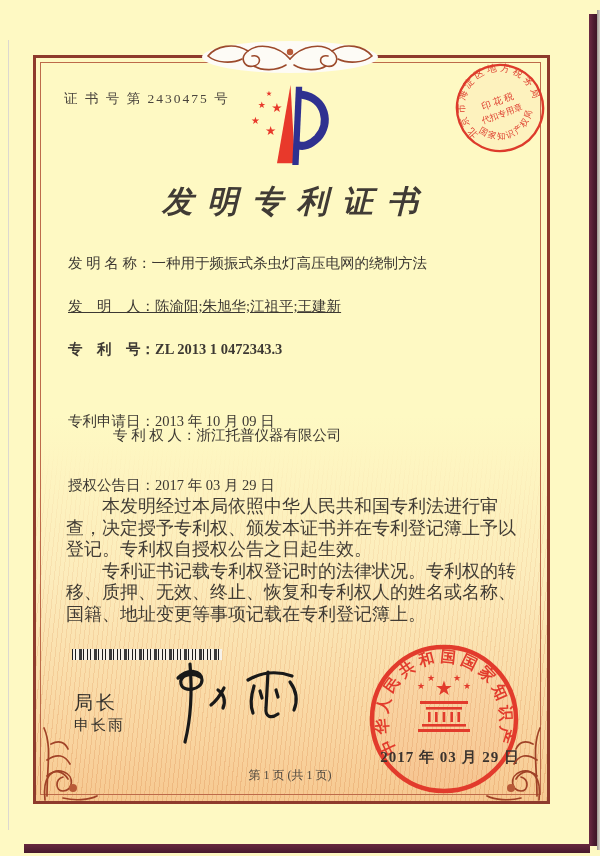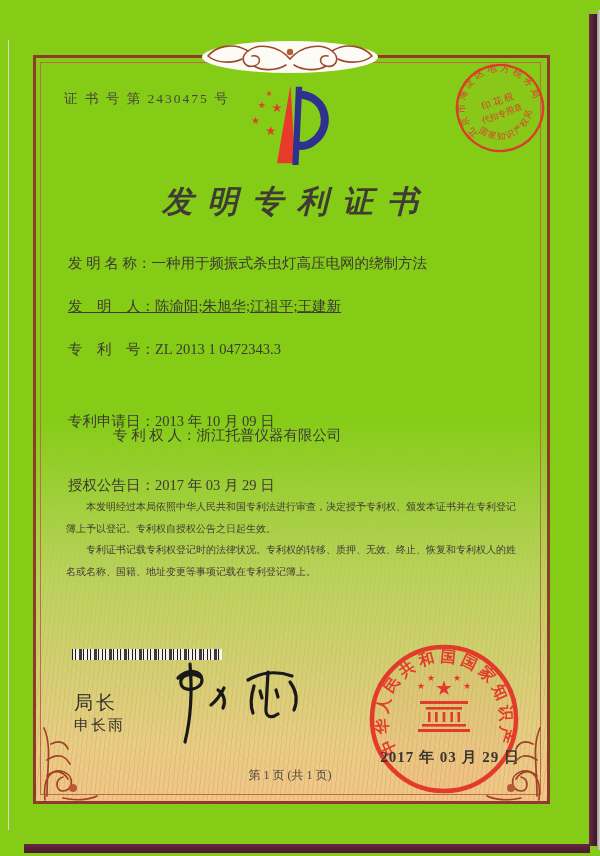--- a/index.html
+++ b/index.html
@@ -1,16 +1,16 @@
 <!DOCTYPE html>
 <html><head>
 <meta charset="utf-8">
 <style>
   html,body{margin:0;padding:0;background:#ffffff;}
-  #page{position:relative;width:600px;height:856px;background:#84cc16;overflow:hidden;
+  #page{position:relative;width:600px;height:856px;background:#fef9c3;overflow:hidden;
         font-family:"Liberation Serif","DejaVu Serif",serif;color:#3d3933;}
   
   .edge-right{position:absolute;left:589px;top:14px;width:8px;height:832px;
       background:linear-gradient(90deg,#6d2b44,#4c1c30 60%,#3f1627);}
   .edge-right-shadow{position:absolute;left:597px;top:10px;width:3px;height:840px;
       background:linear-gradient(90deg,#9b9690,#d8d4cc);}
   .edge-bottom{position:absolute;left:24px;top:844px;width:566px;height:9px;
       background:linear-gradient(180deg,#68283f,#471a2c);}
   .edge-left{position:absolute;left:8px;top:40px;width:1px;height:790px;background:#ddd8cf;}
   
@@ -24,22 +24,22 @@
   
   .border-outer{position:absolute;left:33px;top:55px;width:511px;height:743px;border:3px solid #8e3b2c;}
   .border-inner{position:absolute;left:40px;top:62px;width:499px;height:731px;border:1px solid #bd6b4a;}
   .cert-no{position:absolute;left:64px;top:90px;font-size:13.5px;letter-spacing:2px;color:#4a453e;}
   .logo{position:absolute;left:240px;top:84px;width:92px;height:90px;}
   .stamp{position:absolute;left:444px;top:52px;width:112px;height:112px;transform:rotate(-20deg);}
   .title{position:absolute;left:33px;top:181px;width:514px;text-align:center;
       font-size:31px;font-weight:600;letter-spacing:14px;text-indent:14px;color:#403b35;font-style:italic;}
   .fields{position:absolute;left:68px;top:254px;width:460px;font-size:14.5px;}
   .field{position:absolute;left:0;white-space:nowrap;}
-  .f0{top:0;} .f1{top:43px;text-decoration:underline;} .f2{top:86px;} .f3{top:142px;margin-top:16px;} .f4{top:172px;margin-left:45px;} .f5{top:210px;margin-top:12px;}
-  .body-text{position:absolute;left:66px;top:496px;width:458px;font-size:10px;line-height:21.5px;color:#413c35;}
+  .f0{top:0;} .f1{top:43px;text-decoration:underline;} .f2{top:86px;font-weight:bold;} .f3{top:142px;margin-top:16px;} .f4{top:172px;margin-left:45px;} .f5{top:210px;margin-top:12px;}
+  .body-text{position:absolute;left:66px;top:496px;width:458px;font-size:18px;line-height:21.5px;color:#413c35;}
   .body-text p{margin:0;text-indent:2em;}
   .barcode{position:absolute;left:72px;top:649px;width:150px;height:11px;
       background:repeating-linear-gradient(90deg,#1d1d1d 0 1.5px,#f6f2ea 1.5px 3px,#1d1d1d 3px 4px,
       #f6f2ea 4px 7.5px,#3a3a3a 7.5px 10px,#f6f2ea 10px 11px,#1d1d1d 11px 12.5px,#f6f2ea 12.5px 15px);}
   .role{position:absolute;left:74px;top:690px;font-size:19px;letter-spacing:3px;color:#33302b;}
   .role-name{position:absolute;left:74px;top:716px;font-size:15px;letter-spacing:2px;color:#33302b;}
   .signature{position:absolute;left:156px;top:658px;width:160px;height:92px;}
   .seal{position:absolute;left:364px;top:639px;width:160px;height:160px;}
   .seal-date{position:absolute;left:360px;top:748px;width:180px;font-size:15px;font-weight:600;
       letter-spacing:1px;color:#3a332e;text-align:center;}

